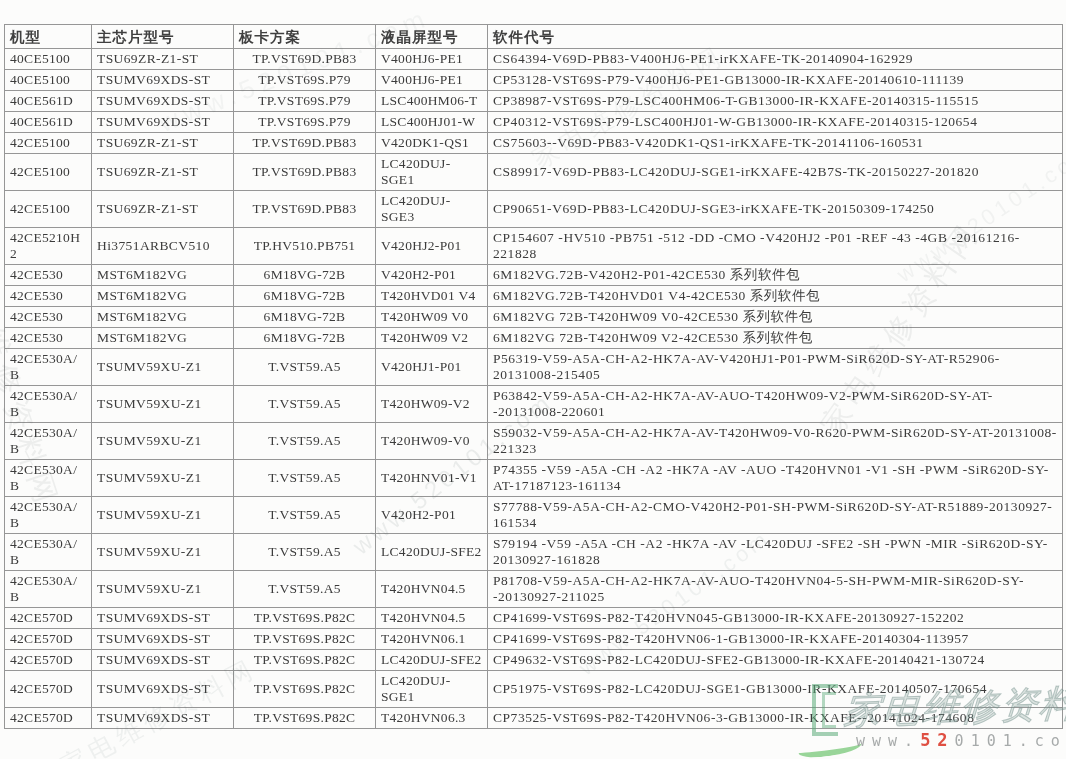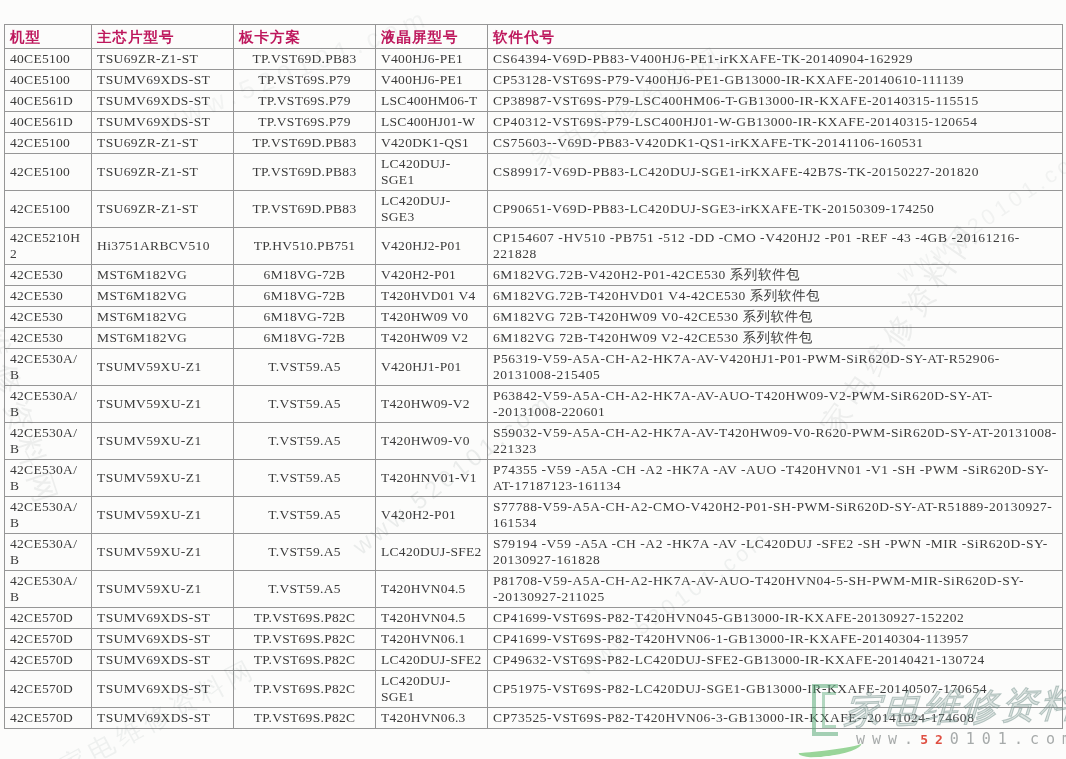--- a/index.html
+++ b/index.html
@@ -28,21 +28,21 @@
     padding: 2px 5px;
     line-height: 16px;
     overflow-wrap: break-word;
   }
   table.spec th {
     font-size: 14.5px;
     font-weight: 600;
     text-align: left;
     height: 24px;
     letter-spacing: 1px;
-    color: #be185d;
+    color: #404040;
   }
   table.spec td {
     font-size: 13.5px;
     height: 20px;
   }
   td.c-model   { letter-spacing: 0.3px; }
   td.c-chip    { letter-spacing: 0.4px; }
   td.c-board   { letter-spacing: 0.3px; text-align: center; }
   td.c-panel   { letter-spacing: 0.3px; }
   td.c-software{ letter-spacing: 0.55px; }
@@ -106,21 +106,21 @@
     position: absolute; left: 58px; top: 48px;
     font-family: "DejaVu Sans Mono", monospace;
     font-size: 15px;
     letter-spacing: 7px;
     color: rgba(150, 155, 155, 0.85);
     white-space: nowrap;
   }
   .logo-url .red {
     color: rgba(220, 60, 45, 0.9);
     font-weight: bold;
-    font-size: 13px;
+    font-size: 17px;
     text-align: center;
   }
   .logo-swoosh {
     position: absolute; left: 0px; top: 58px;
     width: 64px; height: 16px;
     border-bottom: 6px solid rgba(120, 200, 120, 0.75);
     border-radius: 0 0 60% 40%;
     transform: rotate(-6deg);
   }
 </style>

